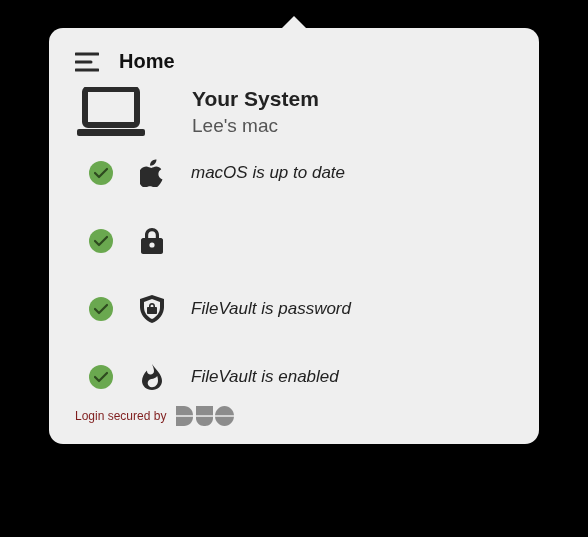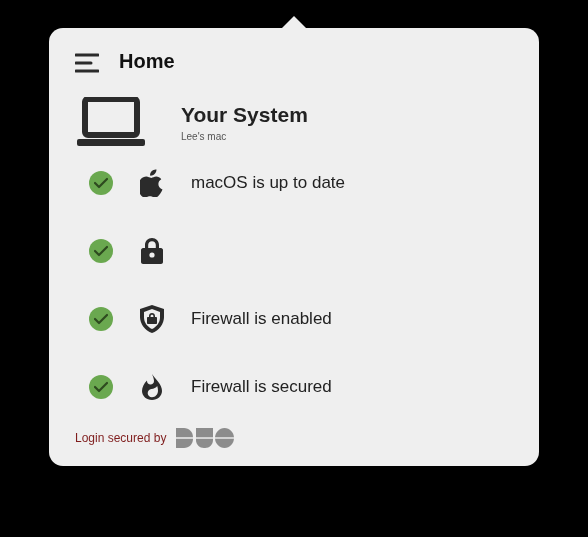--- a/index.html
+++ b/index.html
@@ -32,61 +32,62 @@
       left: 50%;
       transform: translateX(-50%);
       width: 0;
       height: 0;
       border-left: 14px solid transparent;
       border-right: 14px solid transparent;
       border-bottom: 14px solid #efefef;
     }
     .header {
       display: flex;
-      align-items: flex-end;
+      align-items: center;
       gap: 20px;
-      margin-bottom: 18px;
+      margin-bottom: 8px;
     }
     .menu-icon svg {
       width: 24px;
       height: 20px;
       display: block;
     }
     .header-title {
       font-size: 20px;
       font-weight: 600;
       color: #111;
     }
     .system-block {
       display: flex;
-      align-items: center;
-      gap: 34px;
+      align-items: flex-end;
+      gap: 45px;
       padding: 6px 0 22px 0;
     }
     .laptop-icon svg {
       width: 72px;
       height: 50px;
       display: block;
     }
     .system-block .titles .t {
       font-size: 21px;
       font-weight: 600;
       color: #222;
     }
     .system-block .titles .s {
-      font-size: 10px;
+      font-size: 19px;
       color: #555;
       margin-top: 4px;
     }
     .checklist {
       display: flex;
       flex-direction: column;
       gap: 41px;
       padding-left: 14px;
-      margin-bottom: 28px;
+      margin-bottom: 16px;
+      font-style: italic;
     }
     .check-row {
       display: flex;
       align-items: center;
       gap: 24px;
     }
     .status-dot {
       width: 24px;
       height: 24px;
       border-radius: 50%;
@@ -192,36 +193,36 @@
             <path d="M1 6 L5 10 L13 2" fill="none" stroke="#2d4a1f" stroke-width="2.2" stroke-linecap="round" stroke-linejoin="round"></path>
           </svg>
       </span>
       <span class="item-icon">
         <svg width="26" height="28" viewBox="0 0 26 28">
           <path fill="#2b2b2b" d="M13 0 L1 4 L1 12 C1 19 6 25.5 13 28 C20 25.5 25 19 25 12 L25 4 Z"></path>
           <path fill="#efefef" d="M13 4 L5 7 L5 12.5 C5 17.5 8.5 22 13 24 C17.5 22 21 17.5 21 12.5 L21 7 Z"></path>
           <path fill="#2b2b2b" d="M13 8 C11.2 8 10 9.3 10 11 L10 12 L9 12 C8.45 12 8 12.45 8 13 L8 18 C8 18.55 8.45 19 9 19 L17 19 C17.55 19 18 18.55 18 18 L18 13 C18 12.45 17.55 12 17 12 L16 12 L16 11 C16 9.3 14.8 8 13 8 Z M13 9.7 C13.9 9.7 14.4 10.3 14.4 11 L14.4 12 L11.6 12 L11.6 11 C11.6 10.3 12.1 9.7 13 9.7 Z"></path>
         </svg>
       </span>
-      <span class="item-label">Firewall is enabled</span>
+      <span class="item-label">FileVault is password</span>
     </div>
 
     <div class="check-row">
       <span class="status-dot">
         <svg viewBox="0 0 14 12">
             <path d="M1 6 L5 10 L13 2" fill="none" stroke="#2d4a1f" stroke-width="2.2" stroke-linecap="round" stroke-linejoin="round"></path>
           </svg>
       </span>
       <span class="item-icon">
         <svg width="22" height="26" viewBox="0 0 22 26">
           <path fill="#2b2b2b" d="M11 0 C11 0 13 4 13 7 C13 9 11.5 10.5 9.5 10.5 C7.5 10.5 6 9 6 7 L6 6.6 C3 9.5 1 13.5 1 17 C1 22 5.5 26 11 26 C16.5 26 21 22 21 17 C21 10.5 15 6 11 0 Z"></path>
           <path fill="#efefef" d="M11 23.2 C8.6 23.2 6.7 21.4 6.7 19.2 C6.7 17.1 8 15.6 10.4 15.1 C12.7 14.7 15.1 13.6 16.2 11.9 C16.7 13.4 17 15 17 16.7 C17 20.3 14.3 23.2 11 23.2 Z"></path>
         </svg>
       </span>
-      <span class="item-label">Firewall is secured</span>
+      <span class="item-label">FileVault is enabled</span>
     </div>
 
   </div>
 
   <div class="footer">
     <span>Login secured by</span>
     <span>
       <svg width="58" height="20" viewBox="0 0 58 20">
         <path fill="#8c8c8c" d="M0 0 L8 0 C13 0 17 4 17 9.3 L0 9.3 Z"></path>
         <path fill="#8c8c8c" d="M0 10.7 L17 10.7 C17 16 13 20 8 20 L0 20 Z"></path>

